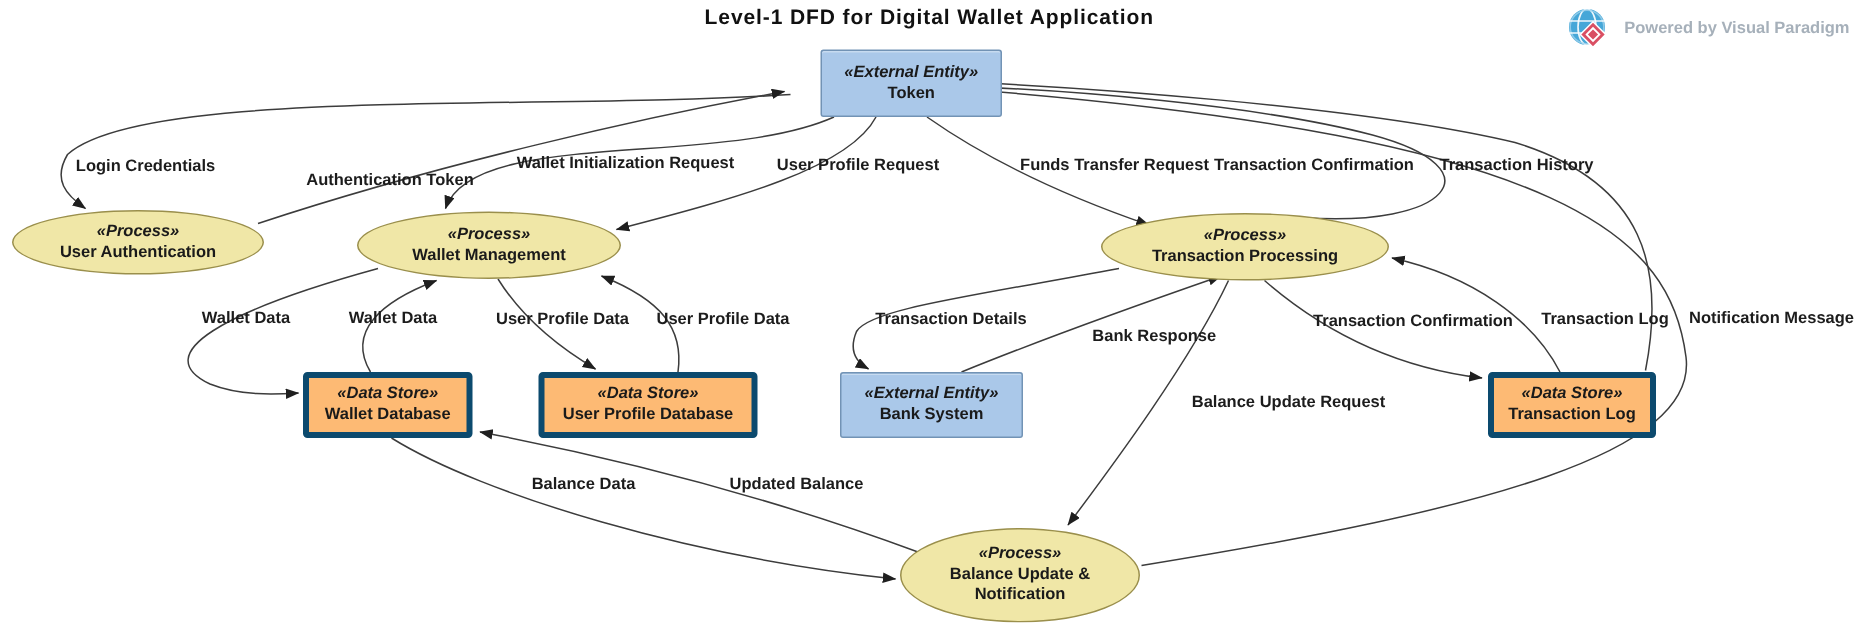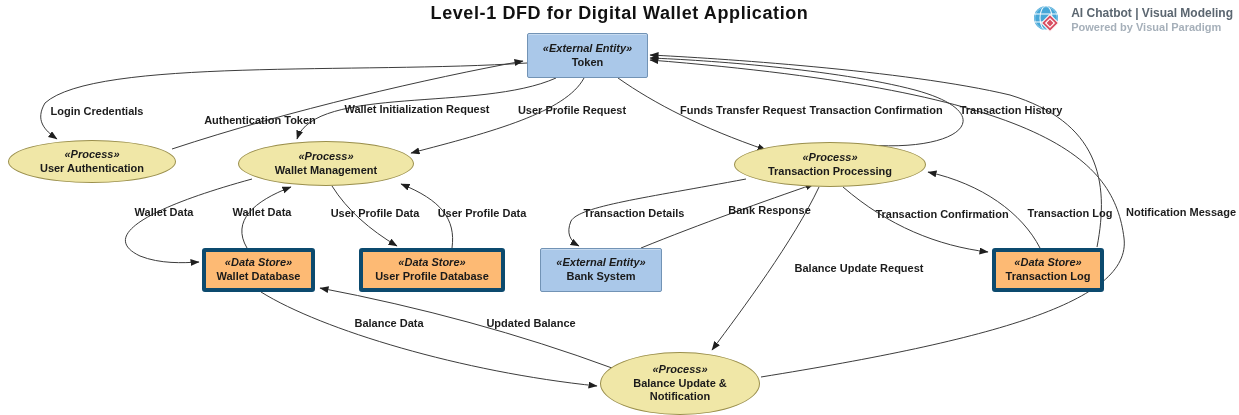--- a/index.html
+++ b/index.html
@@ -3,21 +3,21 @@
 <meta charset="utf-8">
 <style>
   * { margin: 0; padding: 0; box-sizing: border-box; }
   html, body { width: 1239px; height: 415px; background: #ffffff; overflow: hidden; }
   body { font-family: "Liberation Sans", sans-serif; position: relative; }
 
   #canvas { position: absolute; left: 0; top: 0; width: 1239px; height: 415px; }
 
   .diagram-title {
     position: absolute; left: 0; top: 3px; width: 1239px;
-    text-align: center; font-size: 18px; font-weight: 700;
+    text-align: center; font-size: 14px; font-weight: 700;
     letter-spacing: 0.6px; color: #111;
   }
 
   .brand {
     position: absolute; right: 6px; top: 4px;
     display: flex; align-items: center; gap: 7px;
   }
   .brand-text { line-height: 1.25; }
   .brand-line1 { font-size: 12px; font-weight: 700; color: #5b6670; }
   .brand-line2 { font-size: 11px; font-weight: 700; color: #a6b0ba; }
@@ -29,20 +29,21 @@
     display: flex; flex-direction: column; align-items: center; justify-content: center;
     text-align: center; font-size: 11px; color: #1a1a1a; line-height: 1.25;
     cursor: default;
   }
   .node .stereotype { font-style: italic; font-weight: 600; white-space: nowrap; }
   .node .node-name { font-weight: 600; }
 
   .node.external-entity {
     background: #aac8e9; border: 1px solid #7293b5; border-radius: 2px;
     box-shadow: inset 0 1px 0 rgba(255,255,255,0.35);
+    margin-left: 20px;
   }
   .node.data-store {
     background: #fdba74; border: 4px solid #0c4a6e; border-radius: 3px;
   }
   .node.process {
     background: #f0e7a7; border: 1px solid #9a8f4c; border-radius: 50%;
     padding: 2px 10px;
   }
 
   .flow-label {
@@ -63,21 +64,20 @@
       <ellipse cx="14" cy="14" rx="6" ry="12" fill="none" stroke="#ffffff" stroke-width="1.1" opacity="0.9"></ellipse>
       <ellipse cx="14" cy="14" rx="11.2" ry="11.2" fill="none" stroke="#9ed2ec" stroke-width="1" opacity="0.8"></ellipse>
       <line x1="2.5" y1="10" x2="25.5" y2="10" stroke="#ffffff" stroke-width="1.1" opacity="0.9"></line>
       <line x1="2.5" y1="18" x2="25.5" y2="18" stroke="#ffffff" stroke-width="1.1" opacity="0.9"></line>
       <g transform="rotate(45 18 19)">
         <rect x="12" y="13" width="12" height="12" fill="#d94f63" stroke="#ffffff" stroke-width="1"></rect>
         <rect x="15" y="16" width="6" height="6" fill="none" stroke="#ffffff" stroke-width="1.2"></rect>
       </g>
     </svg>
     <div class="brand-text">
-      <div class="brand-line1">AI Chatbot | Visual Modeling</div>
       <div class="brand-line2">Powered by Visual Paradigm</div>
     </div>
   </div>
 
   <svg id="edges-svg" width="1239" height="415" viewBox="0 0 1239 415">
     <defs>
       <marker id="arrow" markerWidth="10" markerHeight="8" refX="8.5" refY="3.5" orient="auto" markerUnits="userSpaceOnUse">
         <path d="M0,0 L9,3.5 L0,7 Z" fill="#1f1f1f"></path>
       </marker>
     </defs>
@@ -148,21 +148,21 @@
       <div class="flow-label" style="left: 417px; top: 103px;">Wallet Initialization Request</div>
       <div class="flow-label" style="left: 572px; top: 104px;">User Profile Request</div>
       <div class="flow-label" style="left: 732px; top: 104px; margin-left: 11px;">Funds Transfer Request</div>
       <div class="flow-label" style="left: 876px; top: 104px;">Transaction Confirmation</div>
       <div class="flow-label" style="left: 1011px; top: 104px;">Transaction History</div>
       <div class="flow-label" style="left: 164px; top: 206px;">Wallet Data</div>
       <div class="flow-label" style="left: 262px; top: 206px;">Wallet Data</div>
       <div class="flow-label" style="left: 375px; top: 207px;">User Profile Data</div>
       <div class="flow-label" style="left: 482px; top: 207px;">User Profile Data</div>
       <div class="flow-label" style="left: 634px; top: 207px;">Transaction Details</div>
-      <div class="flow-label" style="left: 760px; top: 204px; padding-left: 19px;">Bank Response</div>
+      <div class="flow-label" style="left: 760px; top: 218px; padding-left: 19px;">Bank Response</div>
       <div class="flow-label" style="left: 942px; top: 208px;">Transaction Confirmation</div>
       <div class="flow-label" style="left: 1070px; top: 207px;">Transaction Log</div>
       <div class="flow-label" style="left: 859px; top: 262px;">Balance Update Request</div>
       <div class="flow-label" style="left: 1181px; top: 206px;">Notification Message</div>
       <div class="flow-label" style="left: 389px; top: 317px;">Balance Data</div>
       <div class="flow-label" style="left: 531px; top: 317px;">Updated Balance</div>
     </div>
 </div>
 
 </body></html>

